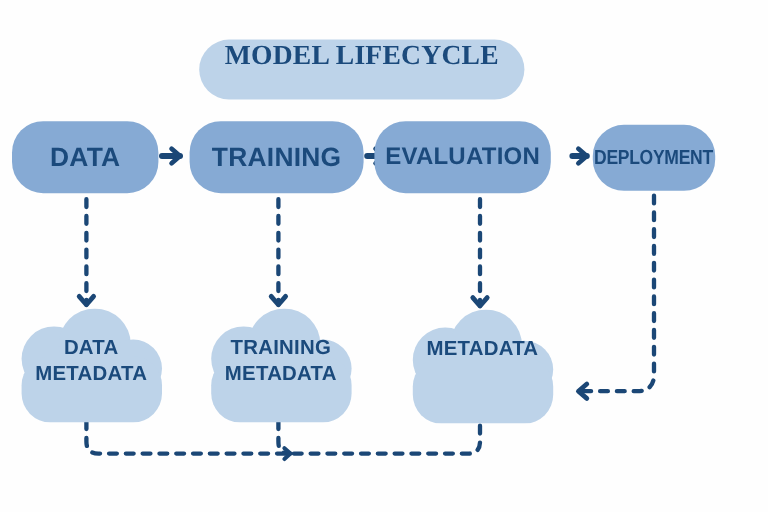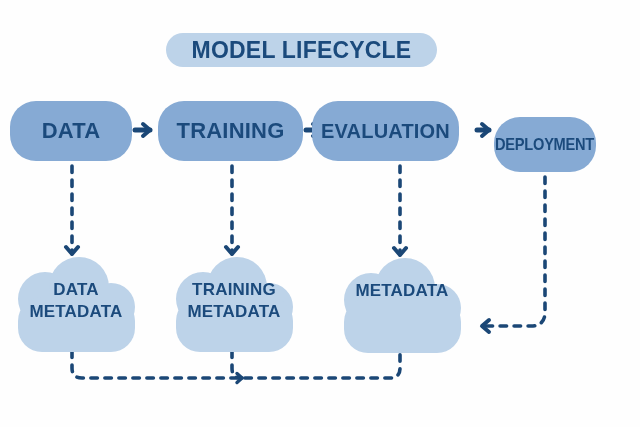--- a/index.html
+++ b/index.html
@@ -36,24 +36,24 @@
   .chev-stroke {
     fill: none;
     stroke: var(--connector-navy);
     stroke-width: 4;
     stroke-linecap: round;
     stroke-linejoin: round;
   }
   .title-pill {
     position: absolute;
     left: 166px; top: 33px;
-    width: 271px; height: 34px;
+    width: 271px; height: 50px;
     background: var(--cloud-fill);
     border-radius: 25px;
-    display: flex; align-items: center; justify-content: center;
+    display: flex; justify-content: center; font-family: Liberation Serif, serif;
   }
   .title-pill .label {
     color: var(--text-navy);
     font-size: 23px;
     font-weight: bold;
     letter-spacing: 0.2px;
   }
   .stage {
     position: absolute;
     background: var(--stage-fill);
@@ -63,21 +63,21 @@
   .stage .label {
     color: var(--text-navy);
     font-size: 22px;
     font-weight: bold;
     letter-spacing: 0.2px;
     white-space: nowrap;
   }
   .stage-data       { left: 10px;  top: 101px; width: 122px; height: 60px; }
   .stage-training   { left: 158px; top: 101px; width: 145px; height: 60px; }
   .stage-evaluation { left: 312px; top: 101px; width: 147px; height: 60px; }
-  .stage-deployment { left: 494px; top: 104px; width: 102px; height: 55px; margin-top: 13px; }
+  .stage-deployment { left: 494px; top: 104px; width: 102px; height: 55px; }
   .stage-evaluation .label { font-size: 20px; }
   .stage-deployment .label { font-size: 17px; transform: scaleX(0.86); letter-spacing: -0.3px; }
   .cloud {
     position: absolute;
     width: 136px; height: 95px;
   }
   .cloud-data     { left: 8px;   top: 257px; }
   .cloud-training { left: 166px; top: 257px; }
   .cloud-model    { left: 334px; top: 258px; }
   .cloud svg.cloud-shape-svg {

